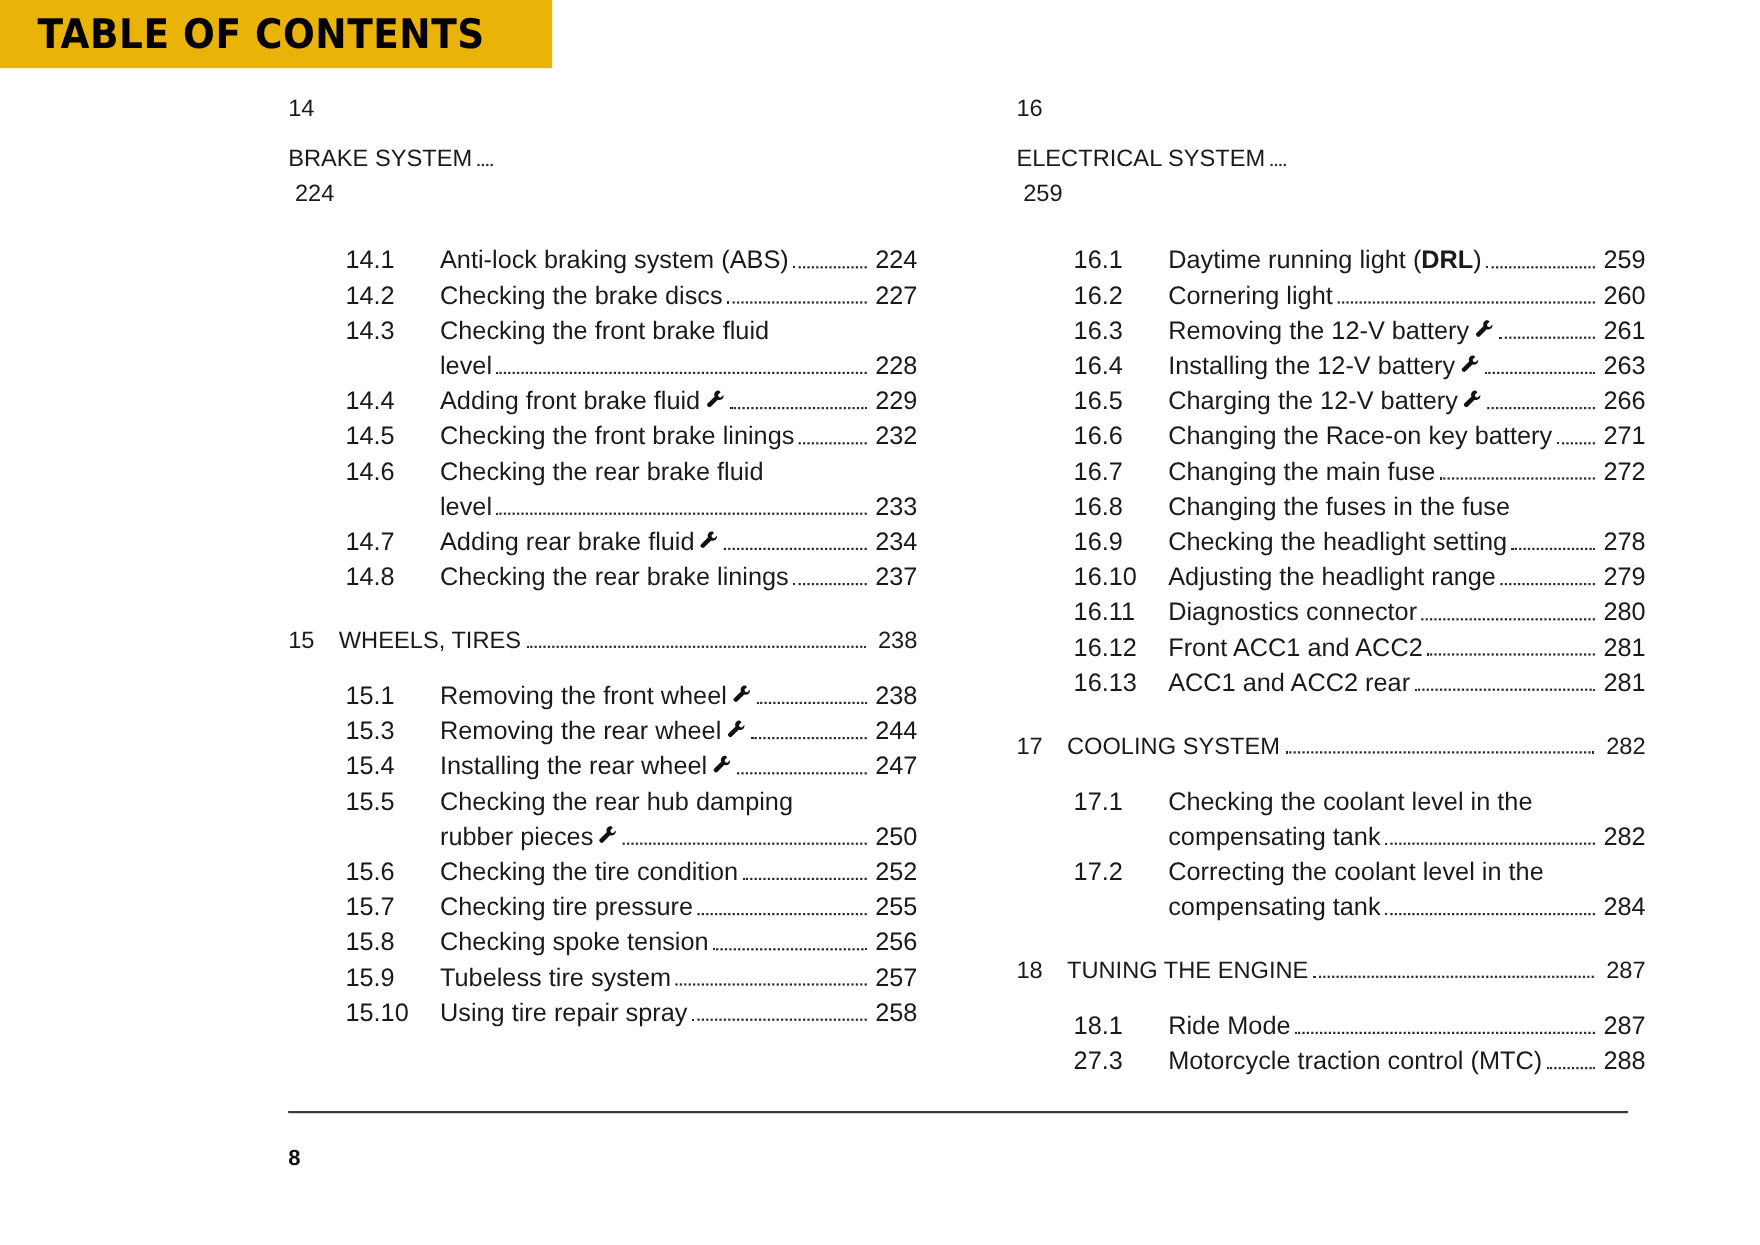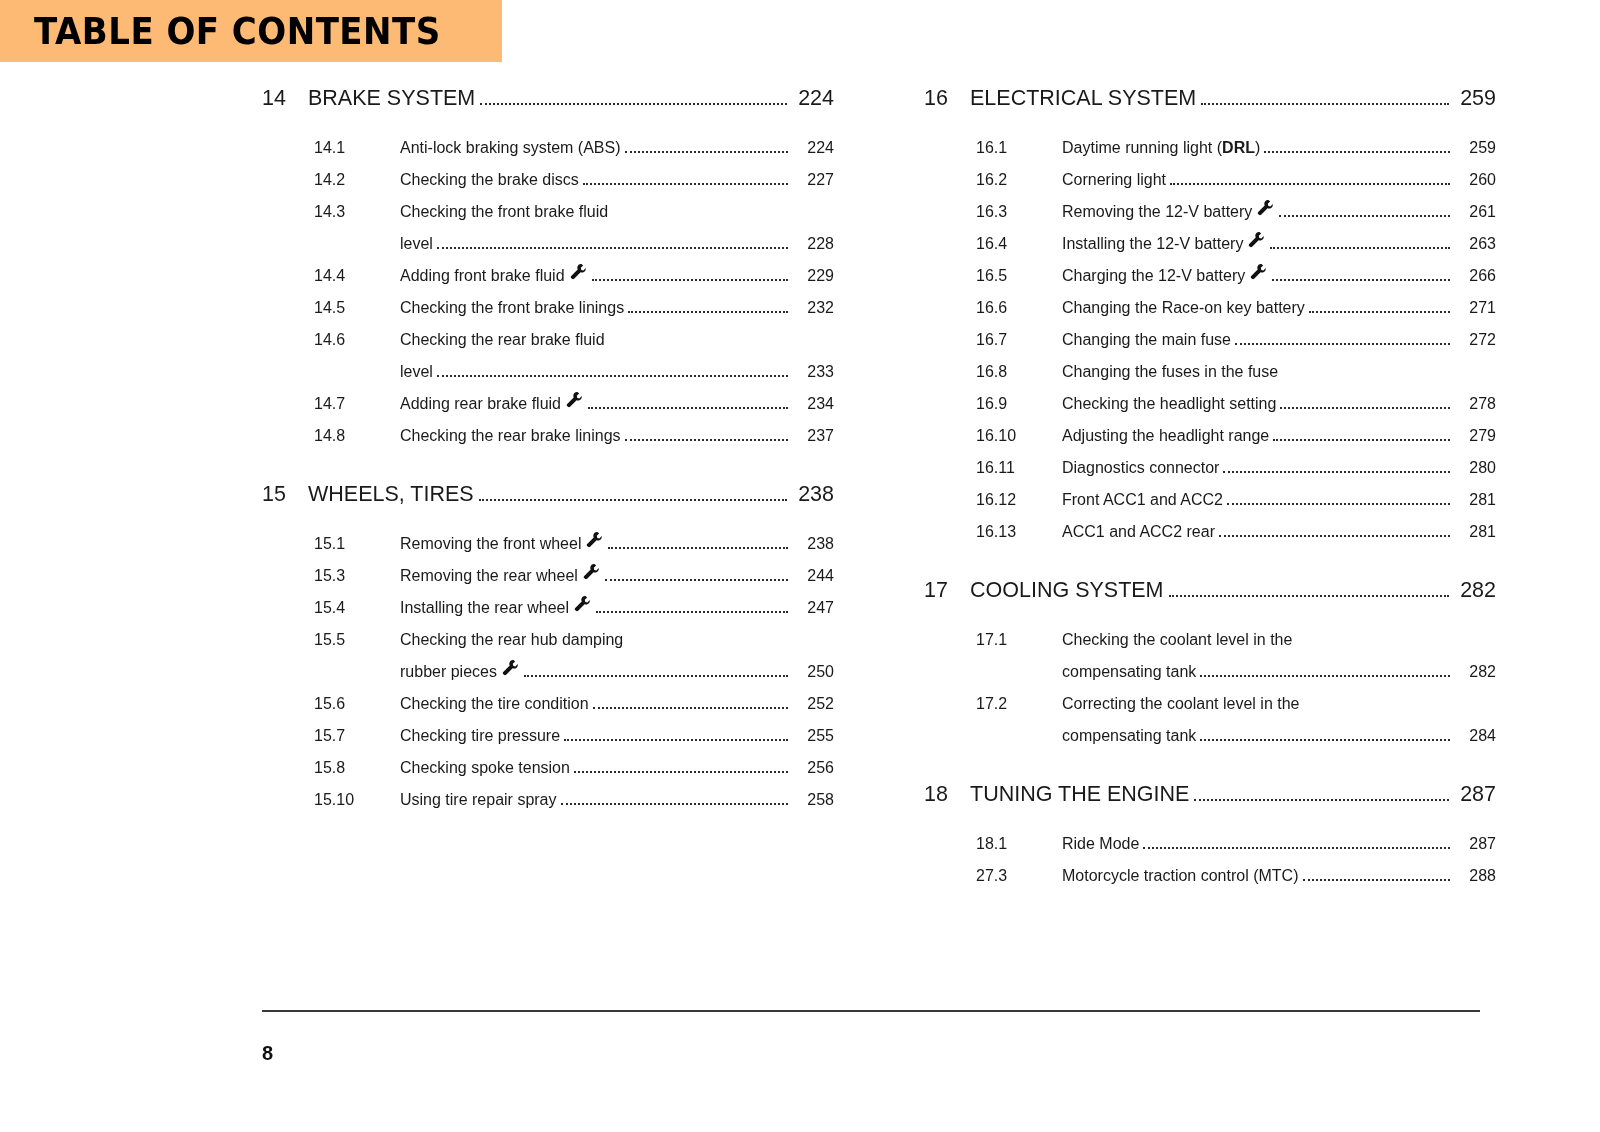--- a/index.html
+++ b/index.html
@@ -19,21 +19,21 @@
     position: relative;
     width: 1600px;
     height: 1132px;
   }
   
   .toc-banner {
     position: absolute;
     left: 0;
     top: 0;
     height: 62px;
-    background: #fdba74;
+    background: #eab308;
     display: flex;
     align-items: center;
     padding: 0 26px 0 34px;
     box-sizing: border-box;
   }
   .toc-banner .title {
     font-family: "DejaVu Sans", sans-serif;
     font-weight: bold;
     font-size: 37px;
     letter-spacing: 0.5px;
@@ -61,21 +61,21 @@
     margin-left: 44px;
   }
   
   .chapter {
     display: flex;
     align-items: baseline;
     font-size: 21.5px;
     margin-top: 26px;
     line-height: 32px;
   }
-  .chapter:first-child { margin-top: 0; }
+  .chapter:first-child { margin-top: 0; flex-direction: column; }
   .chapter .num {
     width: 46px;
     flex: 0 0 46px;
     white-space: nowrap;
   }
   .chapter .label {
     flex: 1 1 auto;
     display: flex;
     align-items: baseline;
     min-width: 0;
@@ -94,21 +94,21 @@
   .chapter .page-no {
     width: 42px;
     flex: 0 0 42px;
     text-align: right;
     white-space: nowrap;
   }
   
   .sub {
     display: flex;
     align-items: flex-end;
-    font-size: 16px;
+    font-size: 23px;
     line-height: 32px;
     padding-left: 52px;
   }
   .sub.first { margin-top: 18px; }
   .sub .snum {
     width: 86px;
     flex: 0 0 86px;
     white-space: nowrap;
   }
   .sub .sbody {
@@ -348,20 +348,28 @@
         </div>
         <div class="sub">
           <span class="snum">15.8</span>
           <span class="sbody">
             <span class="stxt">Checking spoke tension</span>
             <span class="leader"></span>
           </span>
           <span class="spage">256</span>
         </div>
         <div class="sub">
+          <span class="snum">15.9</span>
+          <span class="sbody">
+            <span class="stxt">Tubeless tire system</span>
+            <span class="leader"></span>
+          </span>
+          <span class="spage">257</span>
+        </div>
+        <div class="sub">
           <span class="snum">15.10</span>
           <span class="sbody">
             <span class="stxt">Using tire repair spray</span>
             <span class="leader"></span>
           </span>
           <span class="spage">258</span>
         </div>
       </div>
     <div class="col right">
         <div class="chapter">

